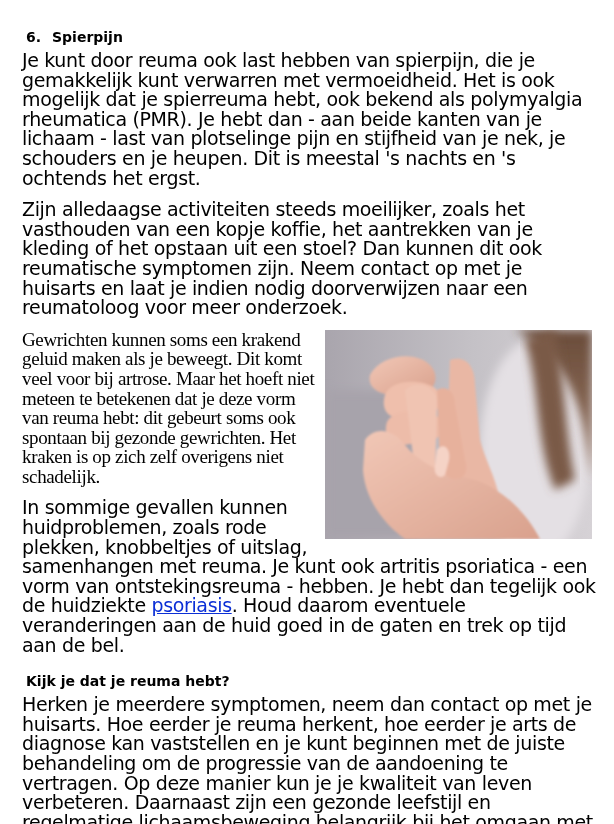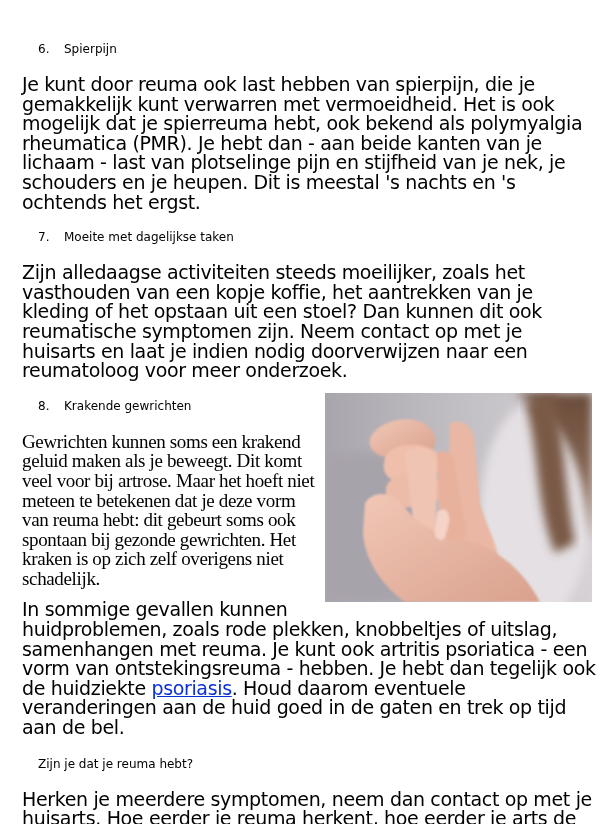--- a/index.html
+++ b/index.html
@@ -19,24 +19,24 @@
     .page {
       position: absolute;
       left: 22px;
       top: 24px;
       width: 575px;
     }
     .section {
       margin: 0 0 12px 0;
     }
     .heading {
-      font-weight: normal;
-      font-size: 12px;
+      font-weight: bold;
+      font-size: 14px;
       line-height: 19px;
-      margin: 16px;
+      margin: 4px;
       white-space: nowrap;
     }
     .heading .num {
       display: inline-block;
       width: 26px;
     }
     .body-text {
       margin: 0;
       line-height: 19.6px;
       font-size: 19px;
@@ -104,21 +104,20 @@
 <body>
 
 <div class="page">
 
   <div class="section">
     <p class="heading"><span class="num">6.</span><span>Spierpijn</span></p>
     <p class="body-text">Je kunt door reuma ook last hebben van spierpijn, die je gemakkelijk kunt verwarren met vermoeidheid. Het is ook mogelijk dat je spierreuma hebt, ook bekend als polymyalgia rheumatica (PMR). Je hebt dan - aan beide kanten van je lichaam - last van plotselinge pijn en stijfheid van je nek, je schouders en je heupen. Dit is meestal 's nachts en 's ochtends het ergst.</p>
   </div>
 
   <div class="section">
-    <p class="heading"><span class="num">7.</span><span>Moeite met dagelijkse taken</span></p>
     <p class="body-text">Zijn alledaagse activiteiten steeds moeilijker, zoals het vasthouden van een kopje koffie, het aantrekken van je kleding of het opstaan uit een stoel? Dan kunnen dit ook reumatische symptomen zijn. Neem contact op met je huisarts en laat je indien nodig doorverwijzen naar een reumatoloog voor meer onderzoek.</p>
   </div>
 
   <div class="float-img" title="Hands cracking finger knuckles">
     <svg width="267" height="209" viewBox="0 0 267 209" xmlns="http://www.w3.org/2000/svg">
       <defs>
         <linearGradient id="bg" x1="0" y1="0" x2="1" y2="0">
           <stop offset="0" stop-color="#a9a5ad"></stop>
           <stop offset="0.55" stop-color="#c4c1c6"></stop>
           <stop offset="1" stop-color="#d6d2d6"></stop>
@@ -153,30 +152,29 @@
         <path d="M80 60 C 90 50, 110 55, 112 70 L 110 145 C 100 150, 90 140, 88 125 Z" fill="#f0c4b2"></path>
 
         <path d="M40 110 C 50 95, 70 100, 80 115 C 100 140, 130 145, 150 150 C 175 158, 200 180, 215 209 L 80 209 C 60 195, 40 170, 38 140 Z" fill="url(#skin)"></path>
         <path d="M112 60 C 120 55, 130 60, 130 75 L 140 130 C 145 145, 135 152, 125 148 L 115 140 Z" fill="#e7b19c"></path>
         <path d="M112 120 C 118 112, 126 118, 124 130 L 120 145 C 115 150, 108 145, 110 135 Z" fill="#f5d3c6"></path>
       </g>
     </svg>
   </div>
 
   <div class="section">
-    <p class="heading"><span class="num">8.</span><span>Krakende gewrichten</span></p>
     <p class="body-text narrow">Gewrichten kunnen soms een krakend geluid maken als je beweegt. Dit komt veel voor bij artrose. Maar het hoeft niet meteen te betekenen dat je deze vorm van reuma hebt: dit gebeurt soms ook spontaan bij gezonde gewrichten. Het kraken is op zich zelf overigens niet schadelijk.</p>
   </div>
 
   <div class="section">
     <p class="body-text"><span>In sommige gevallen kunnen huidproblemen, zoals rode plekken, knobbeltjes of uitslag, samenhangen met reuma. Je kunt ook artritis psoriatica - een vorm van ontstekingsreuma - hebben. Je hebt dan tegelijk ook de huidziekte </span><a href="#" class="inline-link">psoriasis</a><span>. Houd daarom eventuele veranderingen aan de huid goed in de gaten en trek op tijd aan de bel.</span></p>
   </div>
 
   <div class="section" style="margin-top:17px;">
-    <p class="heading">Zijn je dat je reuma hebt?</p>
+    <p class="heading">Kijk je dat je reuma hebt?</p>
     <p class="body-text">Herken je meerdere symptomen, neem dan contact op met je huisarts. Hoe eerder je reuma herkent, hoe eerder je arts de diagnose kan vaststellen en je kunt beginnen met de juiste behandeling om de progressie van de aandoening te vertragen. Op deze manier kun je je kwaliteit van leven verbeteren. Daarnaast zijn een gezonde leefstijl en regelmatige lichaamsbeweging belangrijk bij het omgaan met reuma.</p>
   </div>
 
   <p class="resources-intro">Kijk voor informatie op:</p>
   <ul class="bullet-list">
     <li>
       <span class="bullet-dot"></span>
       <a href="#" class="site-link">www.reumanederland.nl</a>
     </li>
   </ul>

